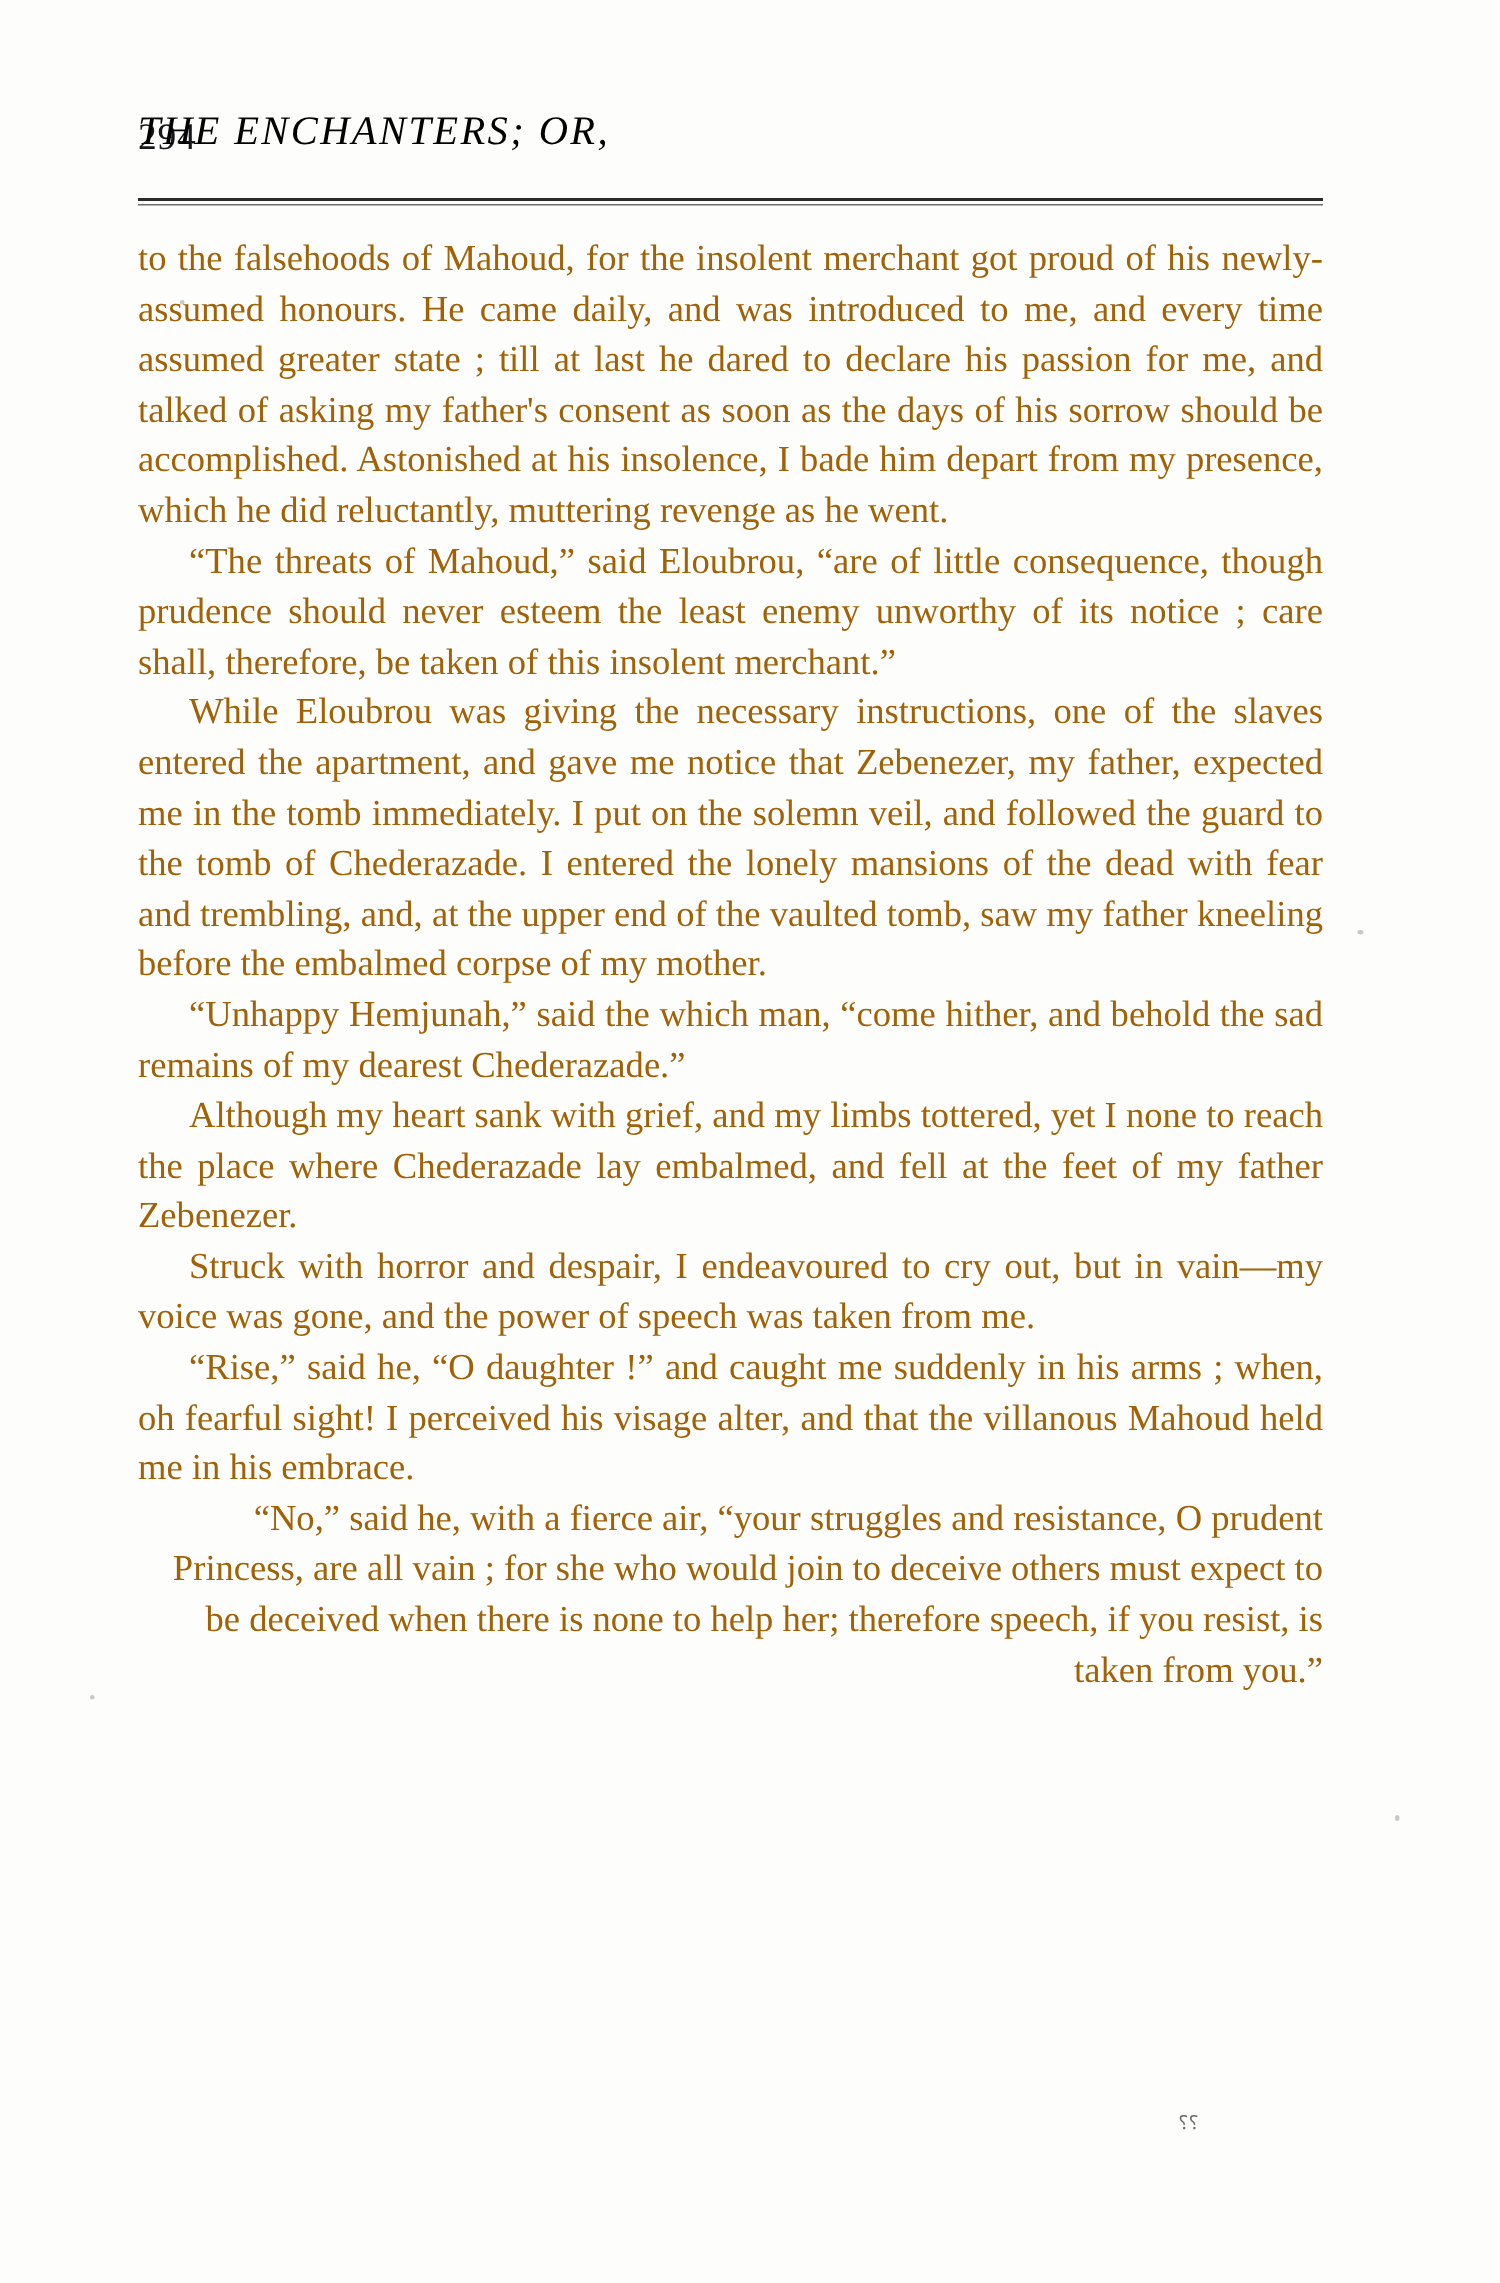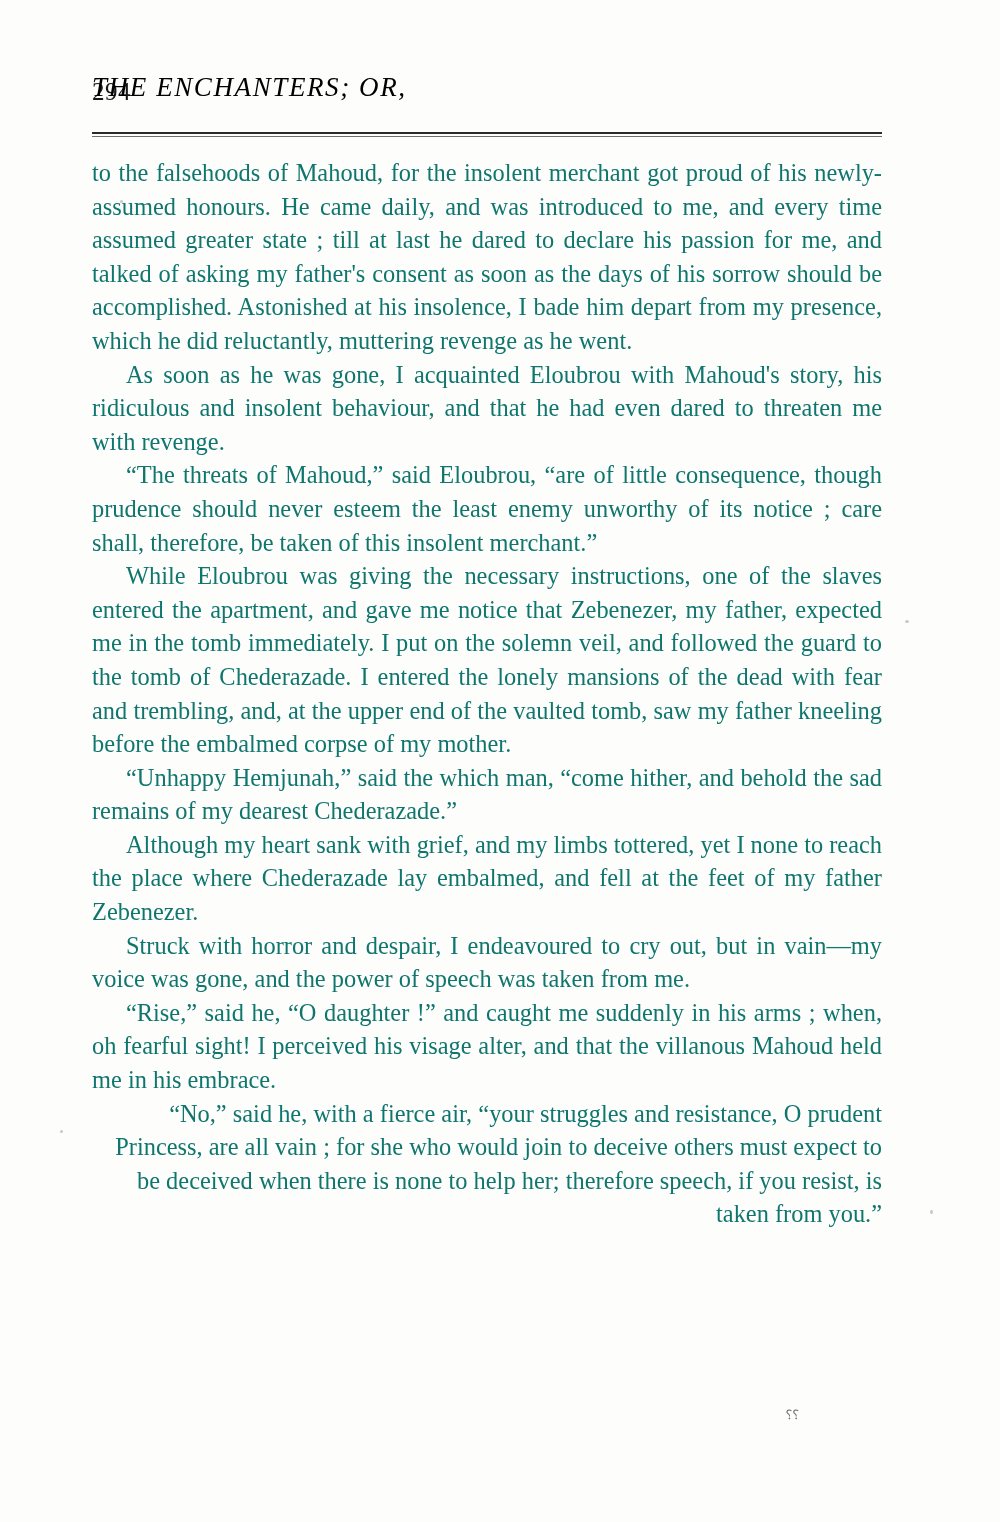--- a/index.html
+++ b/index.html
@@ -63,21 +63,21 @@
     top: 136px;
   }
   .body-text {
     position: absolute;
     left: 92px;
     top: 156px;
     width: 790px;
     font-size: 24.4px;
     line-height: 33.6px;
     text-align: justify;
-    color: #0f766e;
+    color: #a16207;
   }
   .body-text p {
     margin: 0;
     text-indent: 34px;
     text-align: justify;
     text-justify: inter-word;
   }
   .body-text p.first {
     text-indent: 0;
   }
@@ -106,21 +106,20 @@
   <div class="header">
     <span class="folio">294</span>
     <span class="running-title">THE ENCHANTERS; OR,</span>
   </div>
 
   <div class="rule"></div>
   <div class="rule thin"></div>
 
   <div class="body-text">
     <p class="first">to the falsehoods of Mahoud, for the insolent merchant got proud of his newly-assumed honours.  He came daily, and was introduced to me, and every time assumed greater state ; till at last he dared to declare his passion for me, and talked of asking my father's consent as soon as the days of his sorrow should be accomplished. Astonished at his insolence, I bade him depart from my presence, which he did reluctantly, muttering revenge as he went.</p>
-    <p>As soon as he was gone, I acquainted Eloubrou with Mahoud's story, his ridiculous and insolent behaviour, and that he had even dared to threaten me with revenge.</p>
     <p>“The threats of Mahoud,” said Eloubrou, “are of little consequence, though prudence should never esteem the least enemy unworthy of its notice ; care shall, therefore, be taken of this insolent merchant.”</p>
     <p>While Eloubrou was giving the necessary instructions, one of the slaves entered the apartment, and gave me notice that Zebenezer, my father, expected me in the tomb immediately.   I put on the solemn veil, and followed the guard to the tomb of Chederazade. I entered the lonely mansions of the dead with fear and trembling, and, at the upper end of the vaulted tomb, saw my father kneeling before the embalmed corpse of my mother.</p>
     <p>“Unhappy Hemjunah,” said the which man, “come hither, and behold the sad remains of my dearest Chederazade.”</p>
     <p>Although my heart sank with grief, and my limbs tottered, yet I none to reach the place where Chederazade lay embalmed, and fell at the feet of my father Zebenezer.</p>
     <p>Struck with horror and despair, I endeavoured to cry out, but in vain—my voice was gone, and the power of speech was taken from me.</p>
     <p>“Rise,” said he, “O daughter !” and caught me suddenly in his arms ; when, oh fearful sight! I perceived his visage alter, and that the villanous Mahoud held me in his embrace.</p>
     <p>“No,” said he, with a fierce air, “your struggles and resistance, O prudent Princess, are all vain ; for she who would join to deceive others must expect to be deceived when there is none to help her; therefore speech, if you resist, is taken from you.”</p>
   </div>
 
   <div class="mark">⸮⸮</div>

